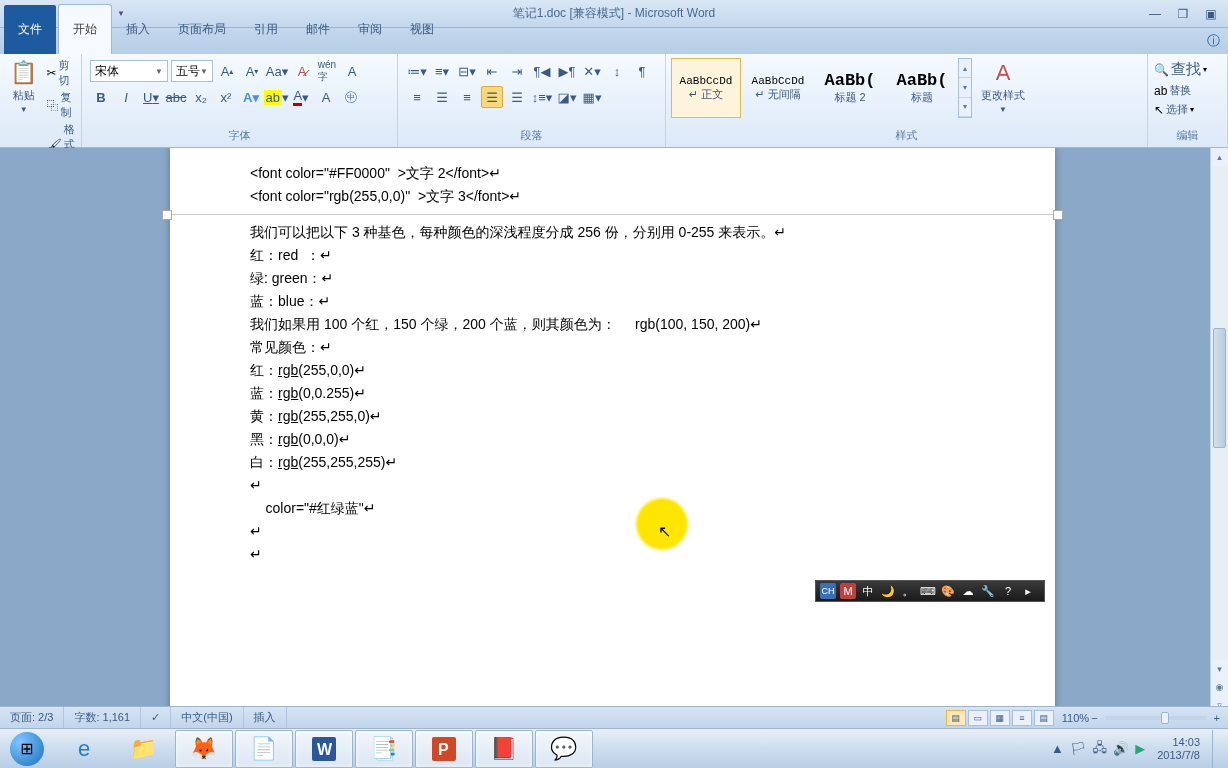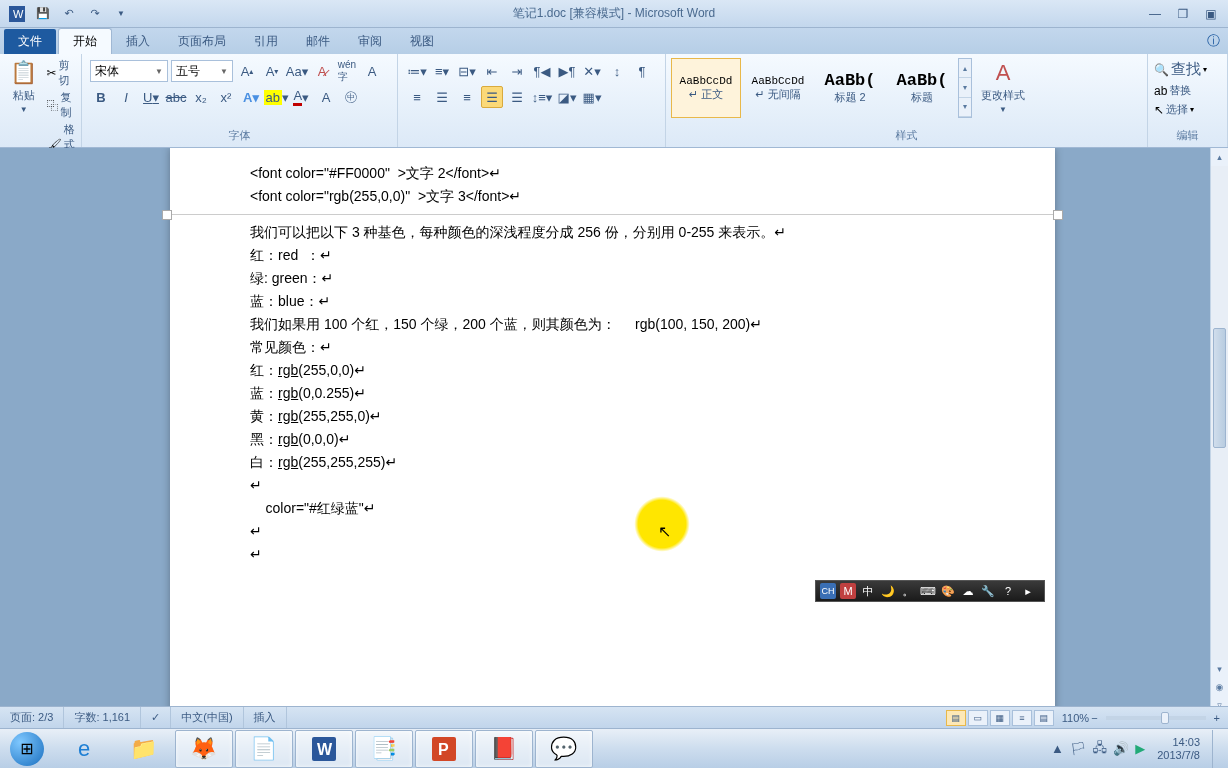--- a/index.html
+++ b/index.html
@@ -8,23 +8,23 @@
 
 .titlebar { height: 28px; background: linear-gradient(#dae7f5, #c3d7ed); display: flex; align-items: center; position: relative; border-bottom: 1px solid #9db4cf; }
 .qat { display: flex; align-items: center; gap: 4px; padding-left: 6px; }
 .qat-btn { width: 22px; height: 22px; display: flex; align-items: center; justify-content: center; font-size: 11px; color: #3b5a82; }
 .title-text { position: absolute; left: 50%; transform: translateX(-50%); font-size: 12px; color: #4a6a8f; }
 .win-controls { position: absolute; right: 4px; display: flex; gap: 2px; }
 .win-btn { width: 26px; height: 18px; display: flex; align-items: center; justify-content: center; font-size: 12px; color: #3b5a82; border: 1px solid transparent; }
 
 
 .tabstrip { height: 26px; background: linear-gradient(#c3d7ed, #b6cee6); display: flex; align-items: flex-end; padding-left: 4px; position: relative; }
-.tab { padding: 4px 14px; font-size: 12px; color: #3b5a82; cursor: pointer; }
+.tab { padding: 16px 14px; font-size: 12px; color: #3b5a82; cursor: pointer; }
 .tab.file { background: #1e5aa0; color: #fff; border-radius: 2px 2px 0 0; margin-right: 2px; }
-.tab.active { background: #f5faff; border: 1px solid #a0b8d4; border-bottom: none; border-radius: 3px 3px 0 0; color: #000000; margin-top: 24px; }
+.tab.active { background: #f5faff; border: 1px solid #a0b8d4; border-bottom: none; border-radius: 3px 3px 0 0; color: #404040; margin-top: 24px; }
 .help-icon { position: absolute; right: 8px; top: 4px; font-size: 13px; color: #1e5aa0; }
 
 
 .ribbon { height: 94px; background: linear-gradient(#f5faff, #dce9f7); border-bottom: 1px solid #a0b8d4; display: flex; }
 .ribbon-group { border-right: 1px solid #c3d4e6; display: flex; flex-direction: column; padding: 2px 4px; }
 .group-body { flex: 1; display: flex; align-items: flex-start; gap: 3px; }
 .group-label { text-align: center; font-size: 11px; color: #5a7aa0; padding-bottom: 2px; position: relative; }
 
 .big-btn { display: flex; flex-direction: column; align-items: center; justify-content: center; padding: 4px 6px; font-size: 11px; color: #3b5a82; gap: 2px; }
 .big-btn .icon { font-size: 22px; }
@@ -143,21 +143,21 @@
     <div class="group-label">剪贴板</div>
   </div>
 
   <div class="ribbon-group" style="width:316px">
     <div class="group-body" style="flex-direction:column;gap:4px;padding:4px">
       <div class="small-row" style="gap:3px">
         <div class="combo" style="width:78px">
             <span>宋体</span>
             <span class="arrow">▼</span>
           </div>
-        <div class="combo" style="width:62px">
+        <div class="combo" style="width:42px">
             <span>五号</span>
             <span class="arrow">▼</span>
           </div>
         <div class="small-btn">A<sup style="font-size:8px">▴</sup></div>
         <div class="small-btn">A<sup style="font-size:8px">▾</sup></div>
         <div class="small-btn">Aa▾</div>
         <div class="small-btn" style="color:#c05050">A̷</div>
         <div class="small-btn">
             <span style="font-size:10px">wén<br>字</span>
           </div>
@@ -198,20 +198,21 @@
         <div class="small-btn">≡</div>
         <div class="small-btn">☰</div>
         <div class="small-btn">≡</div>
         <div class="small-btn active">☰</div>
         <div class="small-btn">☰</div>
         <div class="small-btn">↕≡▾</div>
         <div class="small-btn">◪▾</div>
         <div class="small-btn">▦▾</div>
       </div>
     </div>
+    <div class="group-label">段落</div>
   </div>
 
   <div class="ribbon-group" style="flex:1">
     <div class="group-body">
       <div class="style-gal">
         <div class="style-item sel">
             <div class="style-preview" style="font-size:11px">AaBbCcDd</div>
             <div>↵ 正文</div>
           </div>
         <div class="style-item">

